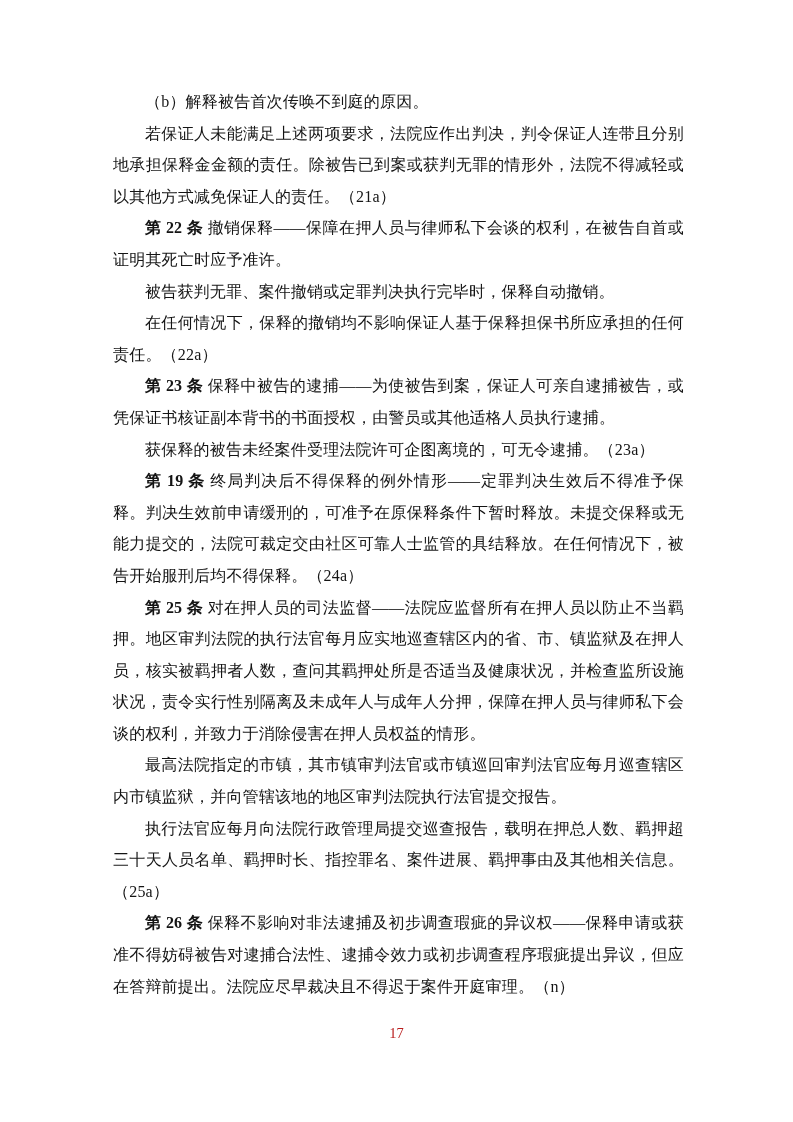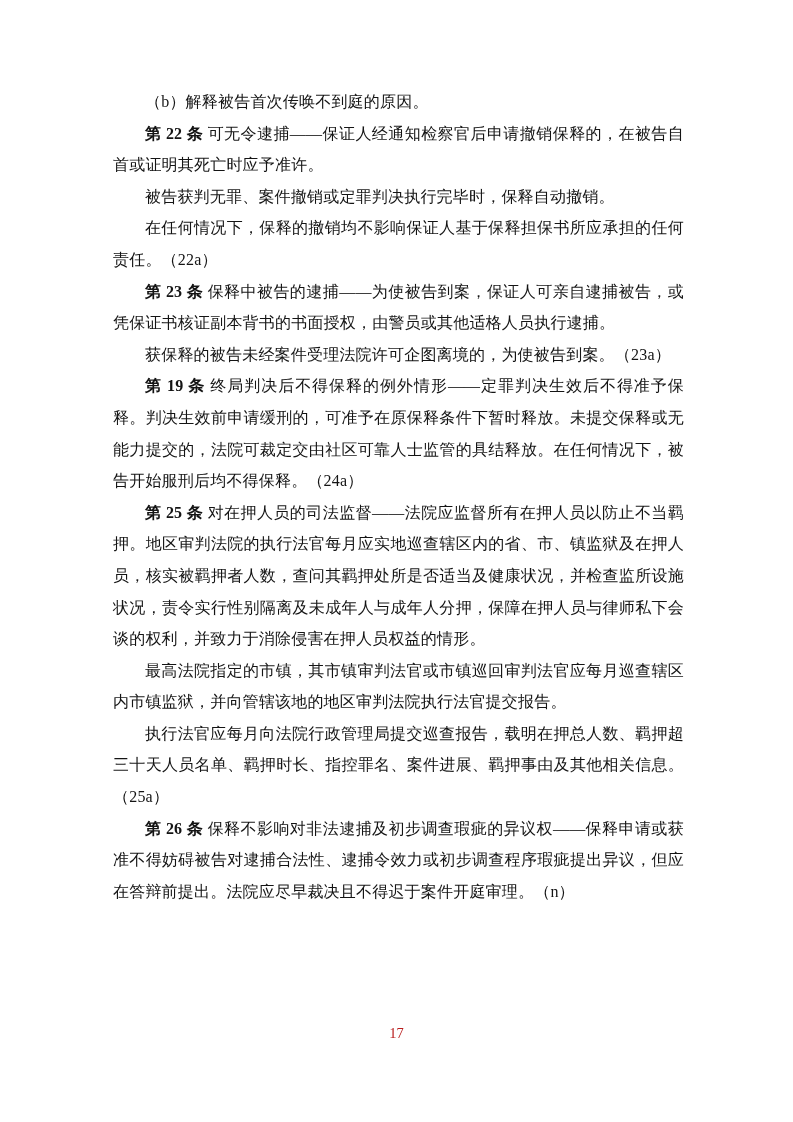--- a/index.html
+++ b/index.html
@@ -45,25 +45,26 @@
     font-size: 14.5px;
     color: #b91c1c;
   }
 </style>
 </head>
 <body>
 
 <div class="page">
   <div class="doc-body" id="doc-body">
       <p><span>（b）解释被告首次传唤不到庭的原因。</span></p>
-      <p><b class="article-label">第 22 条</b> <span>可无令逮捕——保证人经通知检察官后申请撤销保释的，在被告自首或证明其死亡时应予准许。</span></p>
+      <p><span>若保证人未能满足上述两项要求，法院应作出判决，判令保证人连带且分别地承担保释金金额的责任。除被告已到案或获判无罪的情形外，法院不得减轻或以其他方式减免保证人的责任。（21a）</span></p>
+      <p><b class="article-label">第 22 条</b> <span>撤销保释——保障在押人员与律师私下会谈的权利，在被告自首或证明其死亡时应予准许。</span></p>
       <p><span>被告获判无罪、案件撤销或定罪判决执行完毕时，保释自动撤销。</span></p>
       <p><span>在任何情况下，保释的撤销均不影响保证人基于保释担保书所应承担的任何责任。（22a）</span></p>
       <p><b class="article-label">第 23 条</b> <span>保释中被告的逮捕——为使被告到案，保证人可亲自逮捕被告，或凭保证书核证副本背书的书面授权，由警员或其他适格人员执行逮捕。</span></p>
-      <p><span>获保释的被告未经案件受理法院许可企图离境的，为使被告到案。（23a）</span></p>
+      <p><span>获保释的被告未经案件受理法院许可企图离境的，可无令逮捕。（23a）</span></p>
       <p><b class="article-label">第 19 条</b> <span>终局判决后不得保释的例外情形——定罪判决生效后不得准予保释。判决生效前申请缓刑的，可准予在原保释条件下暂时释放。未提交保释或无能力提交的，法院可裁定交由社区可靠人士监管的具结释放。在任何情况下，被告开始服刑后均不得保释。（24a）</span></p>
       <p><b class="article-label">第 25 条</b> <span>对在押人员的司法监督——法院应监督所有在押人员以防止不当羁押。地区审判法院的执行法官每月应实地巡查辖区内的省、市、镇监狱及在押人员，核实被羁押者人数，查问其羁押处所是否适当及健康状况，并检查监所设施状况，责令实行性别隔离及未成年人与成年人分押，保障在押人员与律师私下会谈的权利，并致力于消除侵害在押人员权益的情形。</span></p>
       <p><span>最高法院指定的市镇，其市镇审判法官或市镇巡回审判法官应每月巡查辖区内市镇监狱，并向管辖该地的地区审判法院执行法官提交报告。</span></p>
       <p><span>执行法官应每月向法院行政管理局提交巡查报告，载明在押总人数、羁押超三十天人员名单、羁押时长、指控罪名、案件进展、羁押事由及其他相关信息。（25a）</span></p>
       <p><b class="article-label">第 26 条</b> <span>保释不影响对非法逮捕及初步调查瑕疵的异议权——保释申请或获准不得妨碍被告对逮捕合法性、逮捕令效力或初步调查程序瑕疵提出异议，但应在答辩前提出。法院应尽早裁决且不得迟于案件开庭审理。（n）</span></p>
     </div>
   <div class="page-number">17</div>
 </div>
 
 </body></html>

